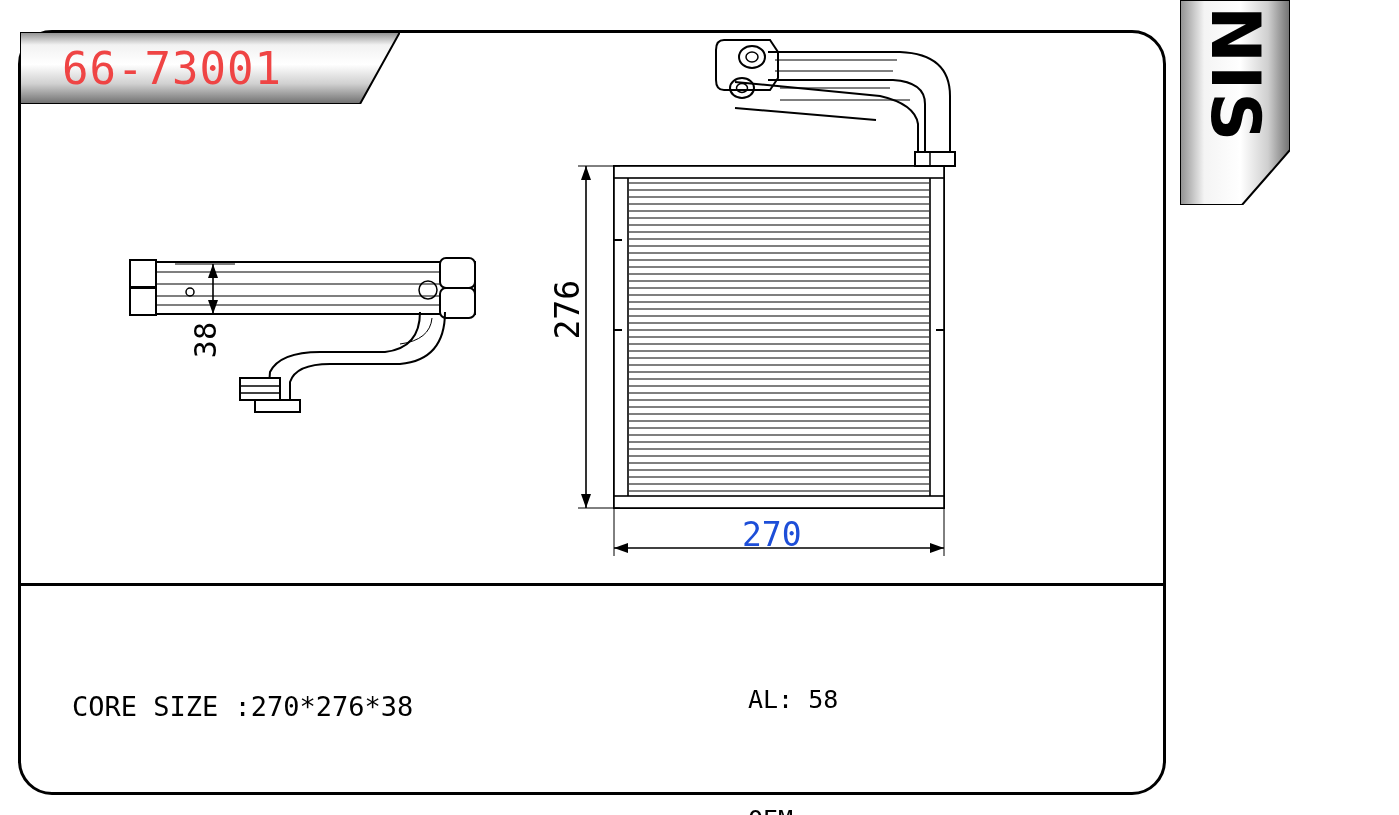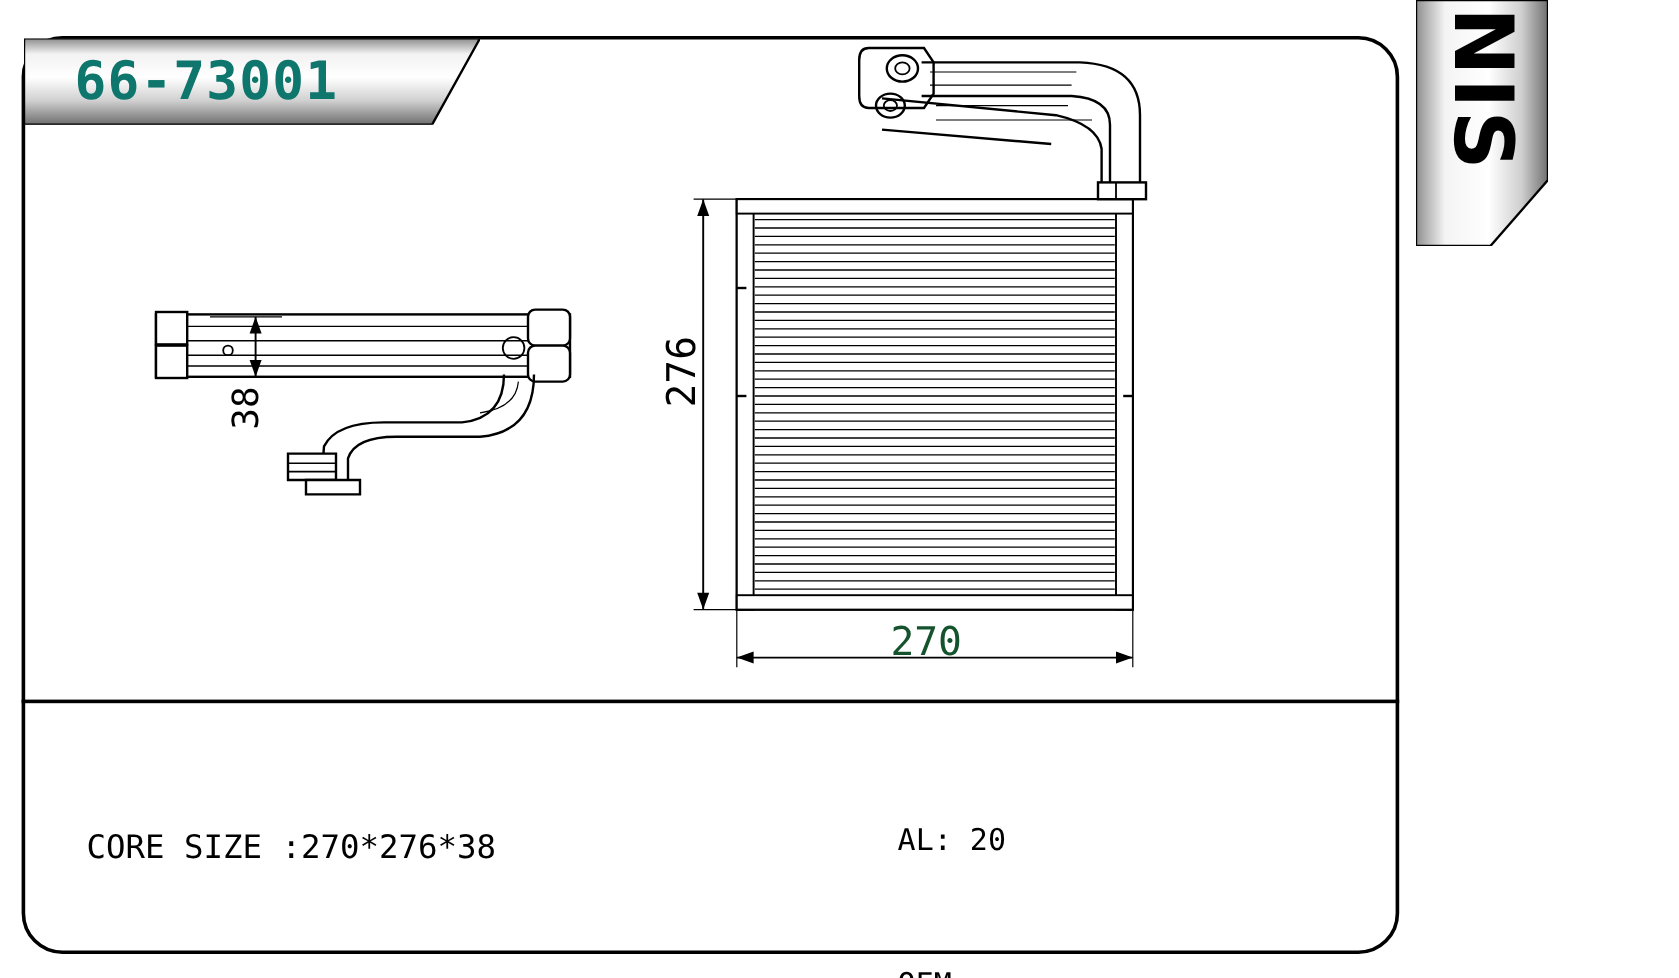--- a/index.html
+++ b/index.html
@@ -58,22 +58,22 @@
     left: 0; top: 0;
     width: 100%;
     height: 100%;
   }
   .banner-text {
     position: absolute;
     left: 42px;
     top: 50%;
     transform: translateY(-50%);
     font-size: 44px;
-    font-weight: bold;
-    color: #0f766e;
+    font-weight: normal;
+    color: #ef4444;
     letter-spacing: 1px;
     white-space: nowrap;
     font-family: "DejaVu Sans Mono", monospace;
   }
 
   
   .brand-tab {
     position: absolute;
     left: 1180px;
     top: 0px;
@@ -129,21 +129,21 @@
     color: #000;
     writing-mode: vertical-rl;
     transform: rotate(180deg);
     font-family: "DejaVu Sans Mono", monospace;
   }
   .dim-270 {
     position: absolute;
     left: 742px;
     top: 515px;
     font-size: 33px;
-    color: #14532d;
+    color: #1d4ed8;
     font-family: "DejaVu Sans Mono", monospace;
   }
   .dim-38 {
     position: absolute;
     left: 188px;
     top: 322px;
     font-size: 30px;
     color: #000;
     writing-mode: vertical-rl;
     transform: rotate(180deg);
@@ -342,19 +342,19 @@
   <div class="dim-276">276</div>
   <div class="dim-270">270</div>
   <div class="dim-38">38</div>
 
   <div class="info-left">
     <span class="info-line">CORE SIZE :270*276*38</span>
     
   </div>
 
   <div class="info-right">
-    <span class="info-line">AL: 20</span>
+    <span class="info-line">AL: 58</span>
     <span class="info-line">OEM :</span>
     
     
   </div>
 
 </div>
 
 </body></html>

